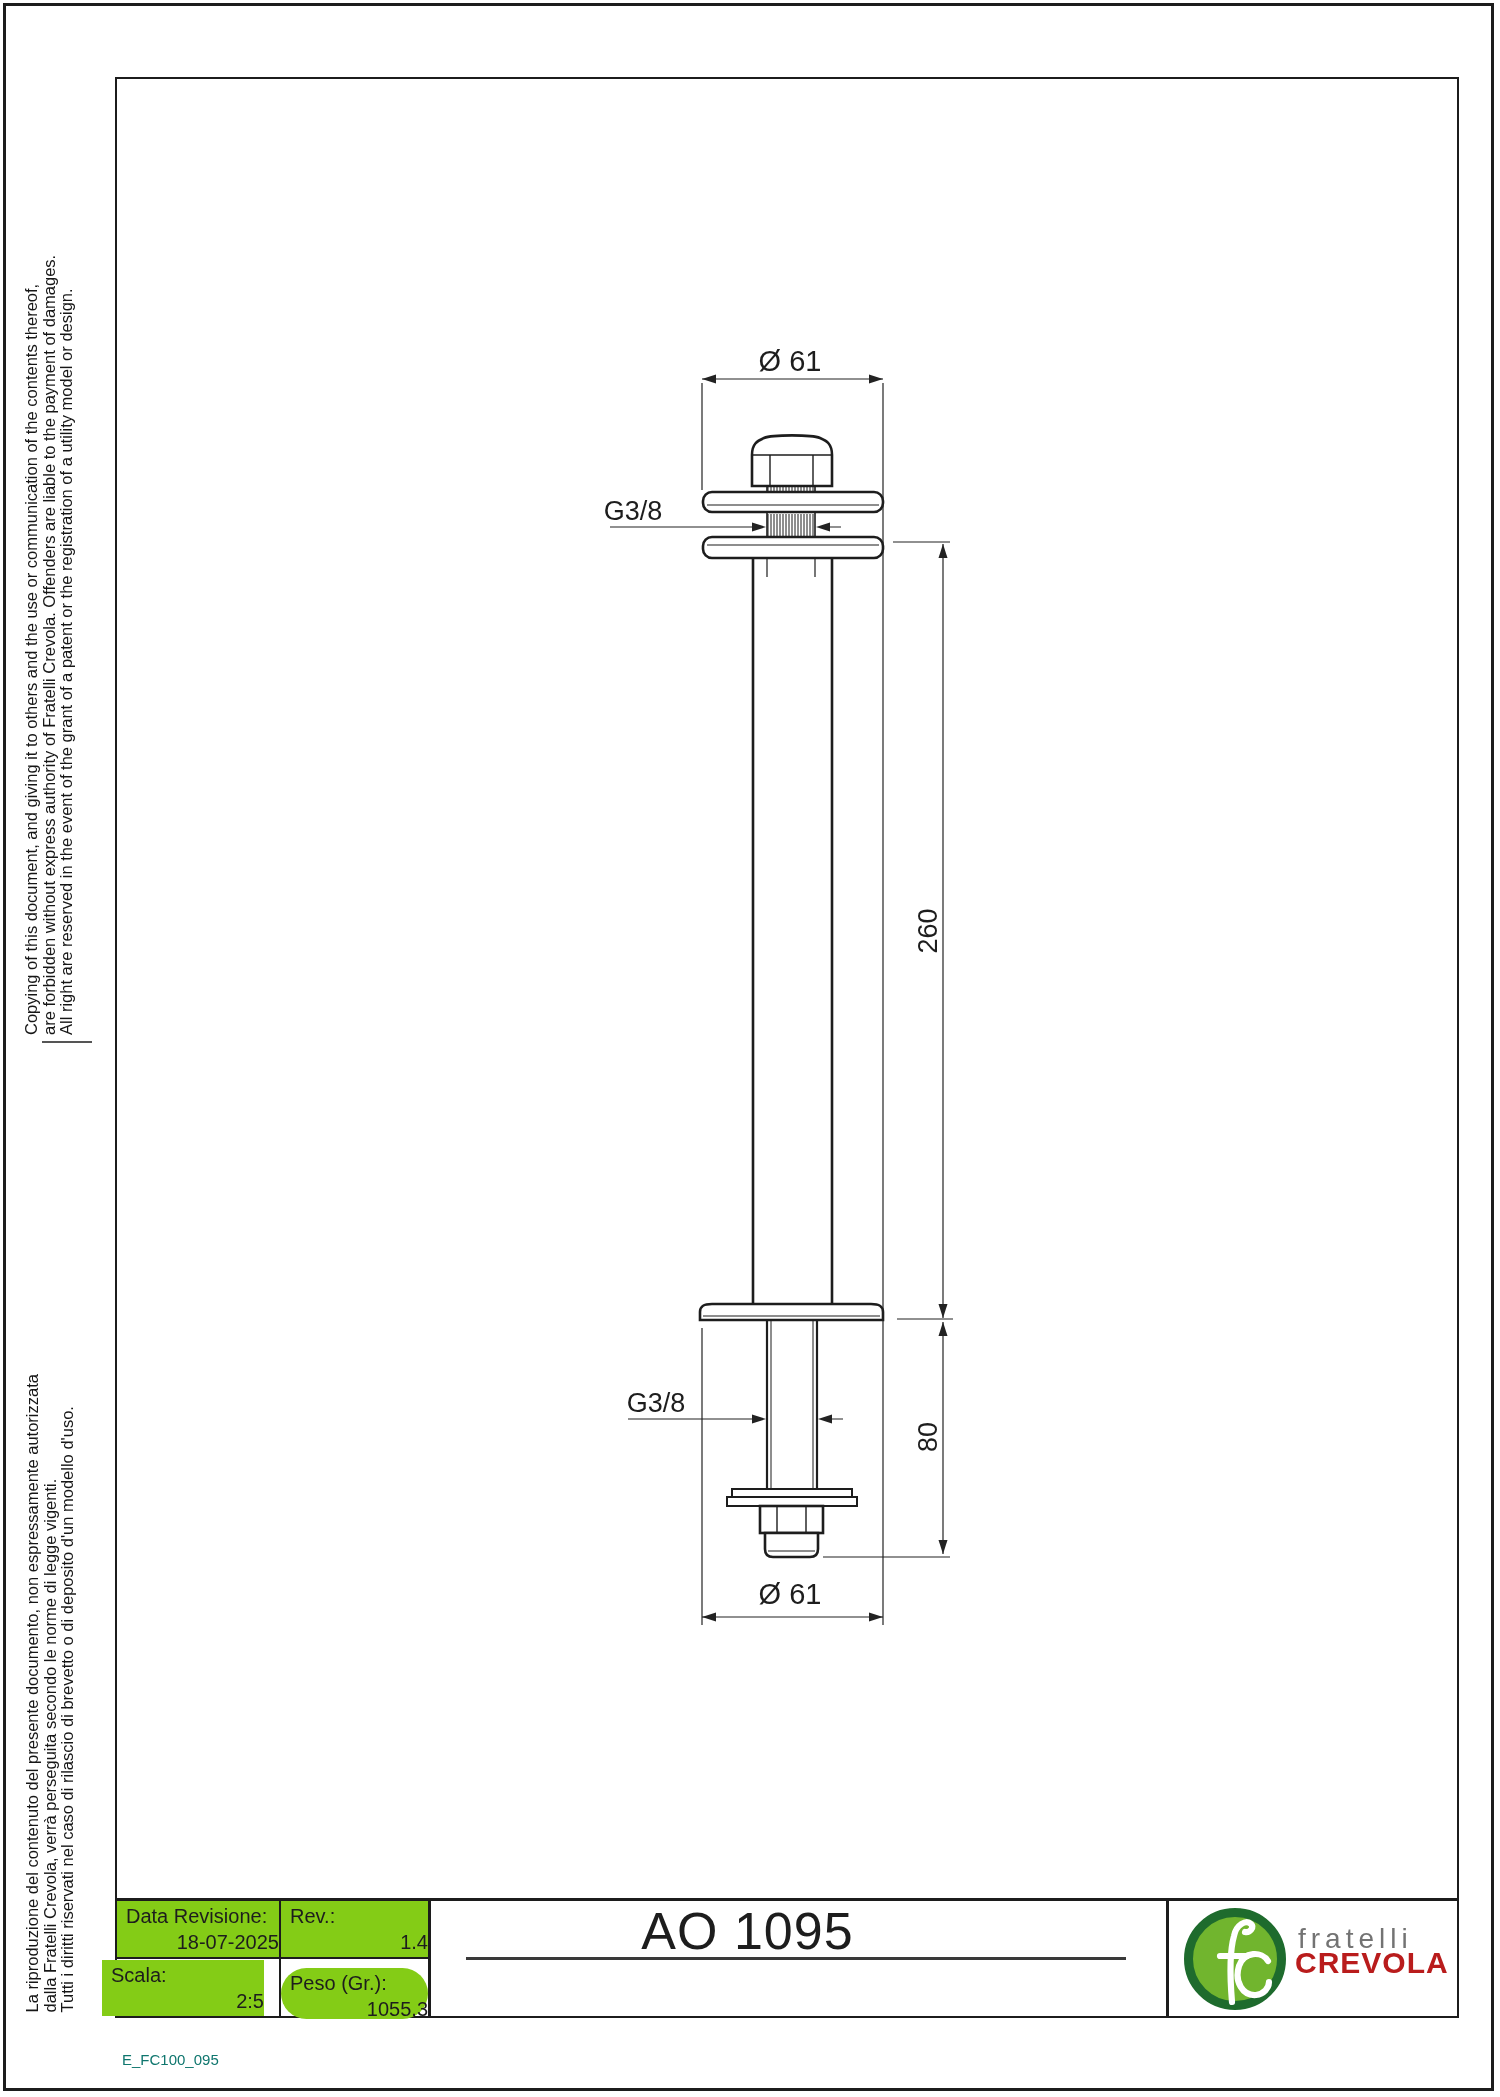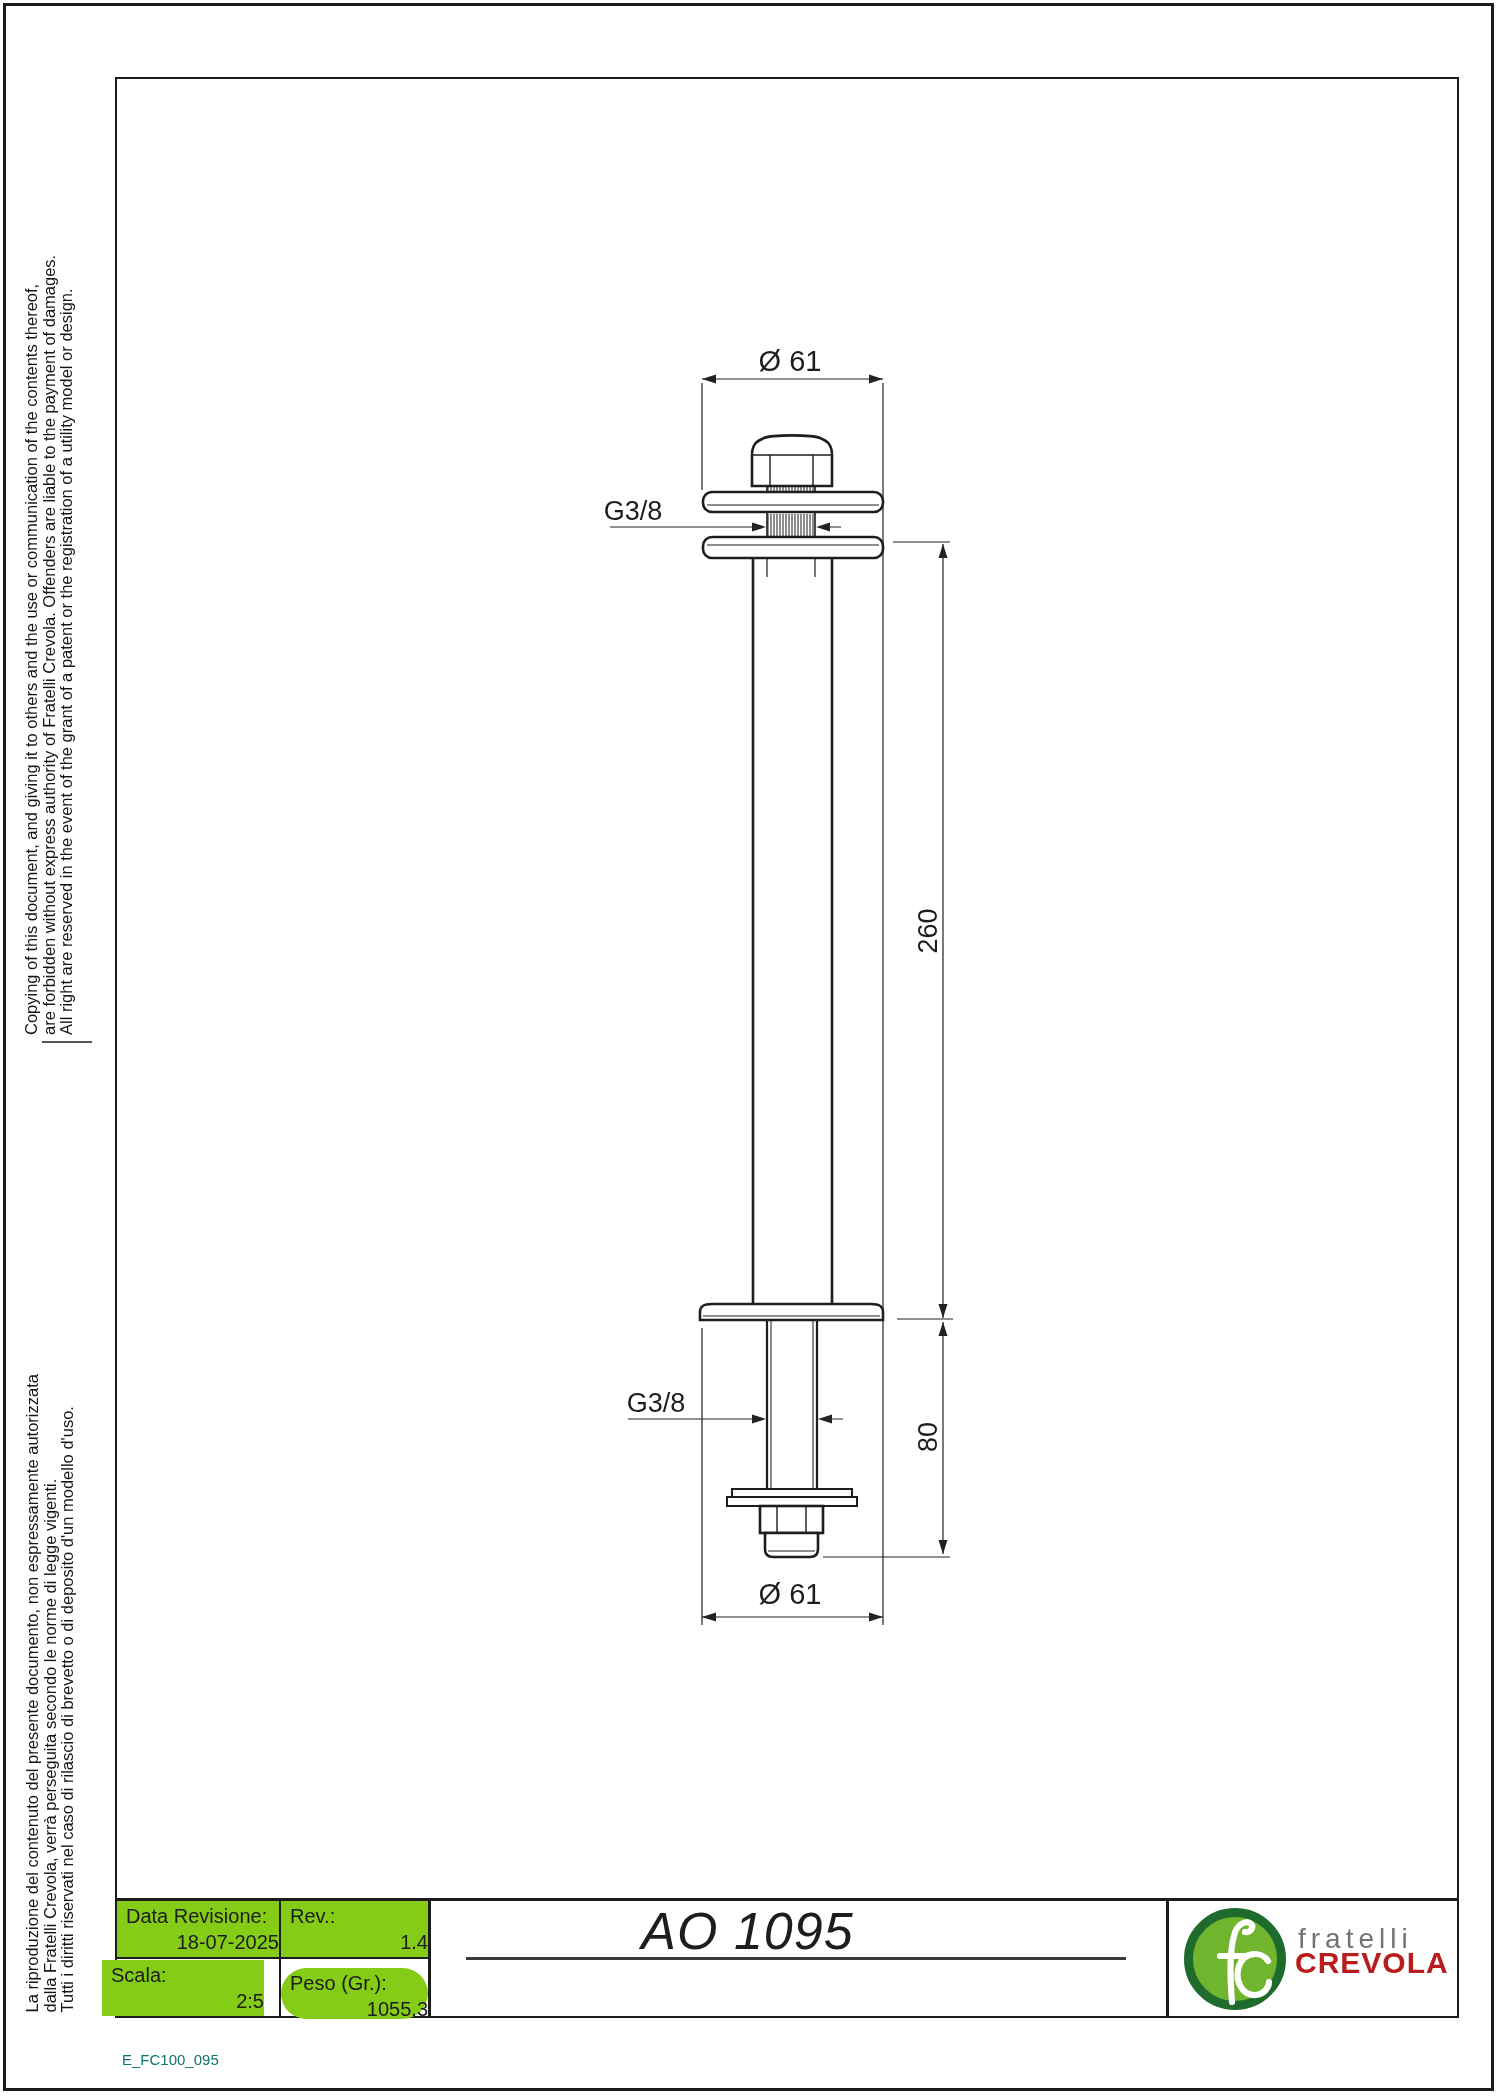--- a/index.html
+++ b/index.html
@@ -162,21 +162,21 @@
   </div>
   <div class="tb-cell" style="left:102px;top:1960px;width:162px;height:56px;">
     <span class="tb-label">Scala:</span>
     <span class="tb-value">2:5</span>
   </div>
   <div class="tb-cell" style="left:281px;top:1968px;width:147px;height:51px;border-radius:27px;">
     <span class="tb-label">Peso (Gr.):</span>
     <span class="tb-value">1055.3</span>
   </div>
 
-  <div class="part-number" style="left:431px;top:1901px;width:633px;font-style:italic;">AO 1095</div>
+  <div class="part-number" style="left:431px;top:1901px;width:633px;">AO 1095</div>
   <div class="part-underline" style="left:466px;top:1957px;width:660px;"></div>
 
   <svg class="abs" style="left:1182px;top:1906px;" width="106" height="106" viewBox="0 0 106 106">
     <circle cx="53" cy="53" r="46.5" fill="#71b52e" stroke="#1e6b2d" stroke-width="9"></circle>
     <g stroke="#ffffff" stroke-width="6.2" fill="none" stroke-linecap="round">
       <path d="M50,96 C48,72 48,44 52,30 C54,19 64,13 69,18 C72.5,21.5 68,27 63,26"></path>
       <path d="M38,50 H65"></path>
       <path d="M86,55 C80,45 62,45 57,60 C52,76 61,90 74,89 C82,88 87,82 87,76"></path>
     </g>
   </svg>

